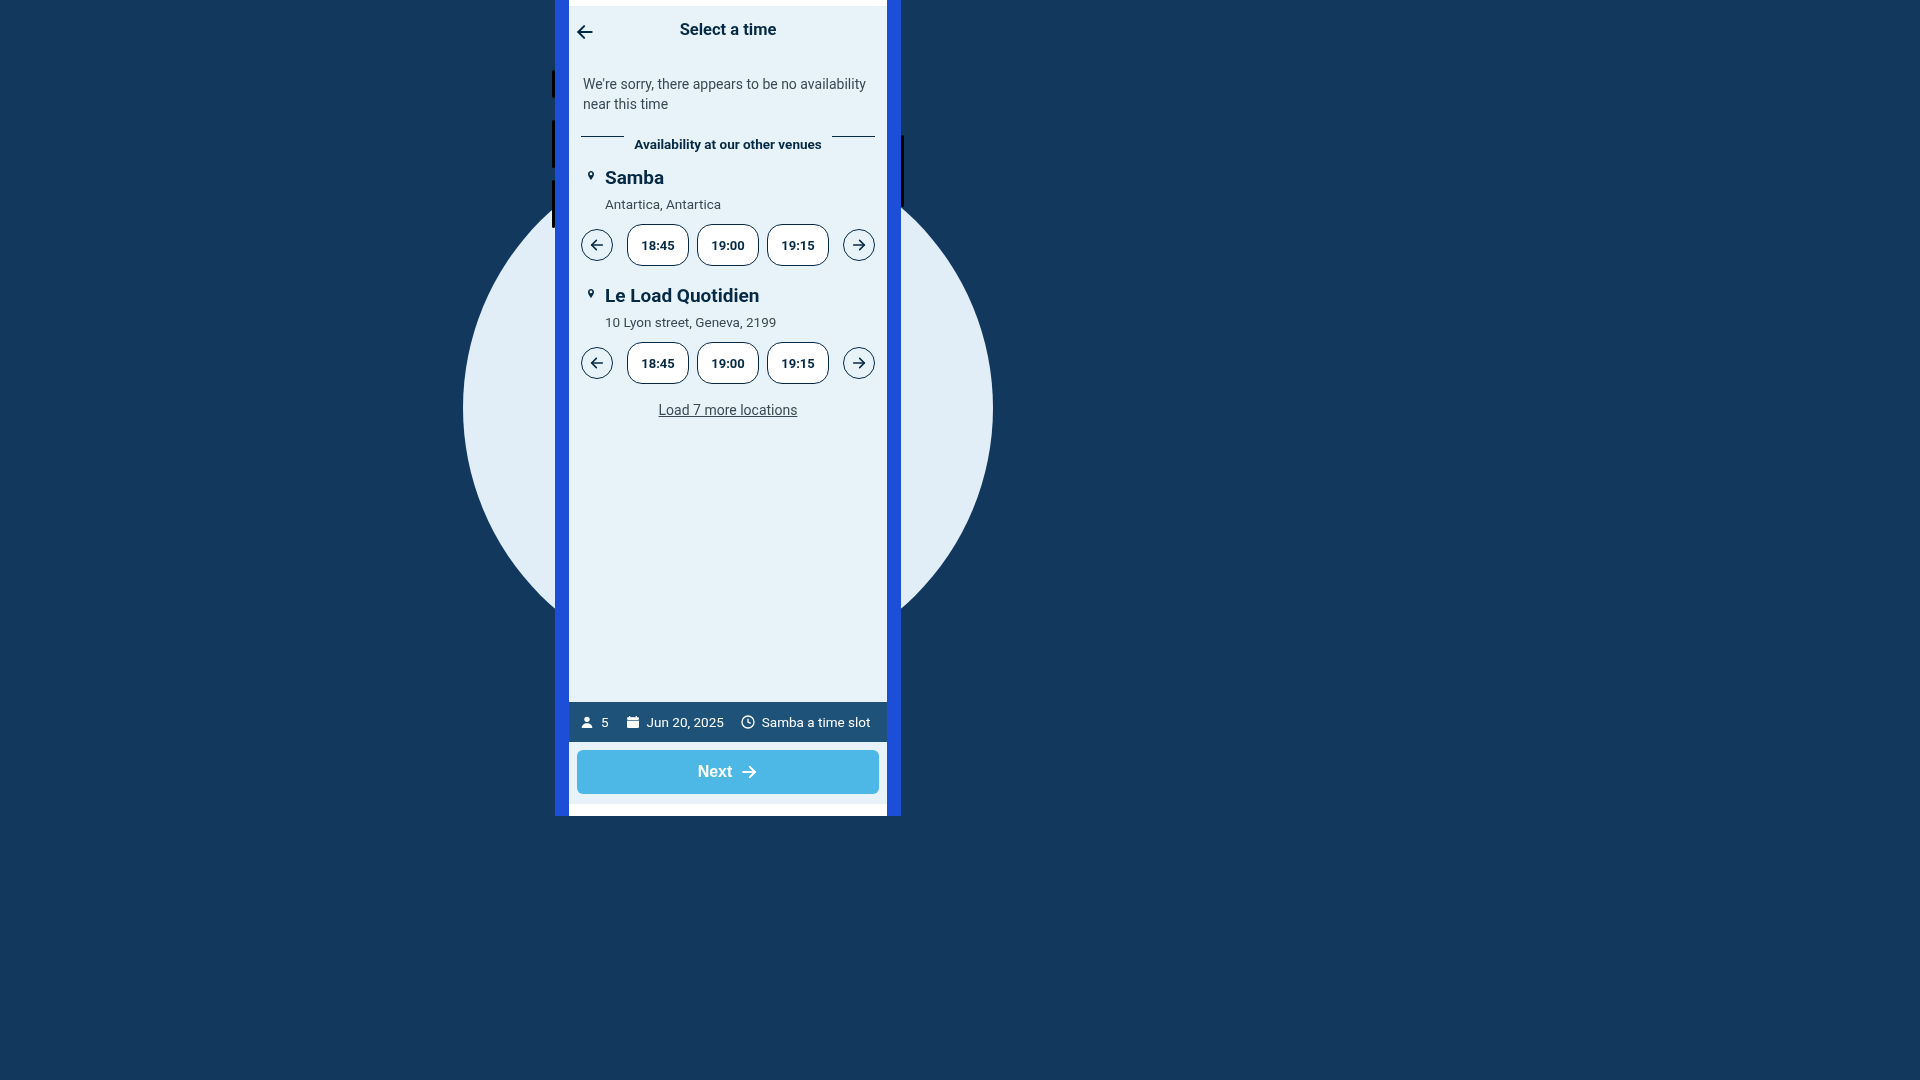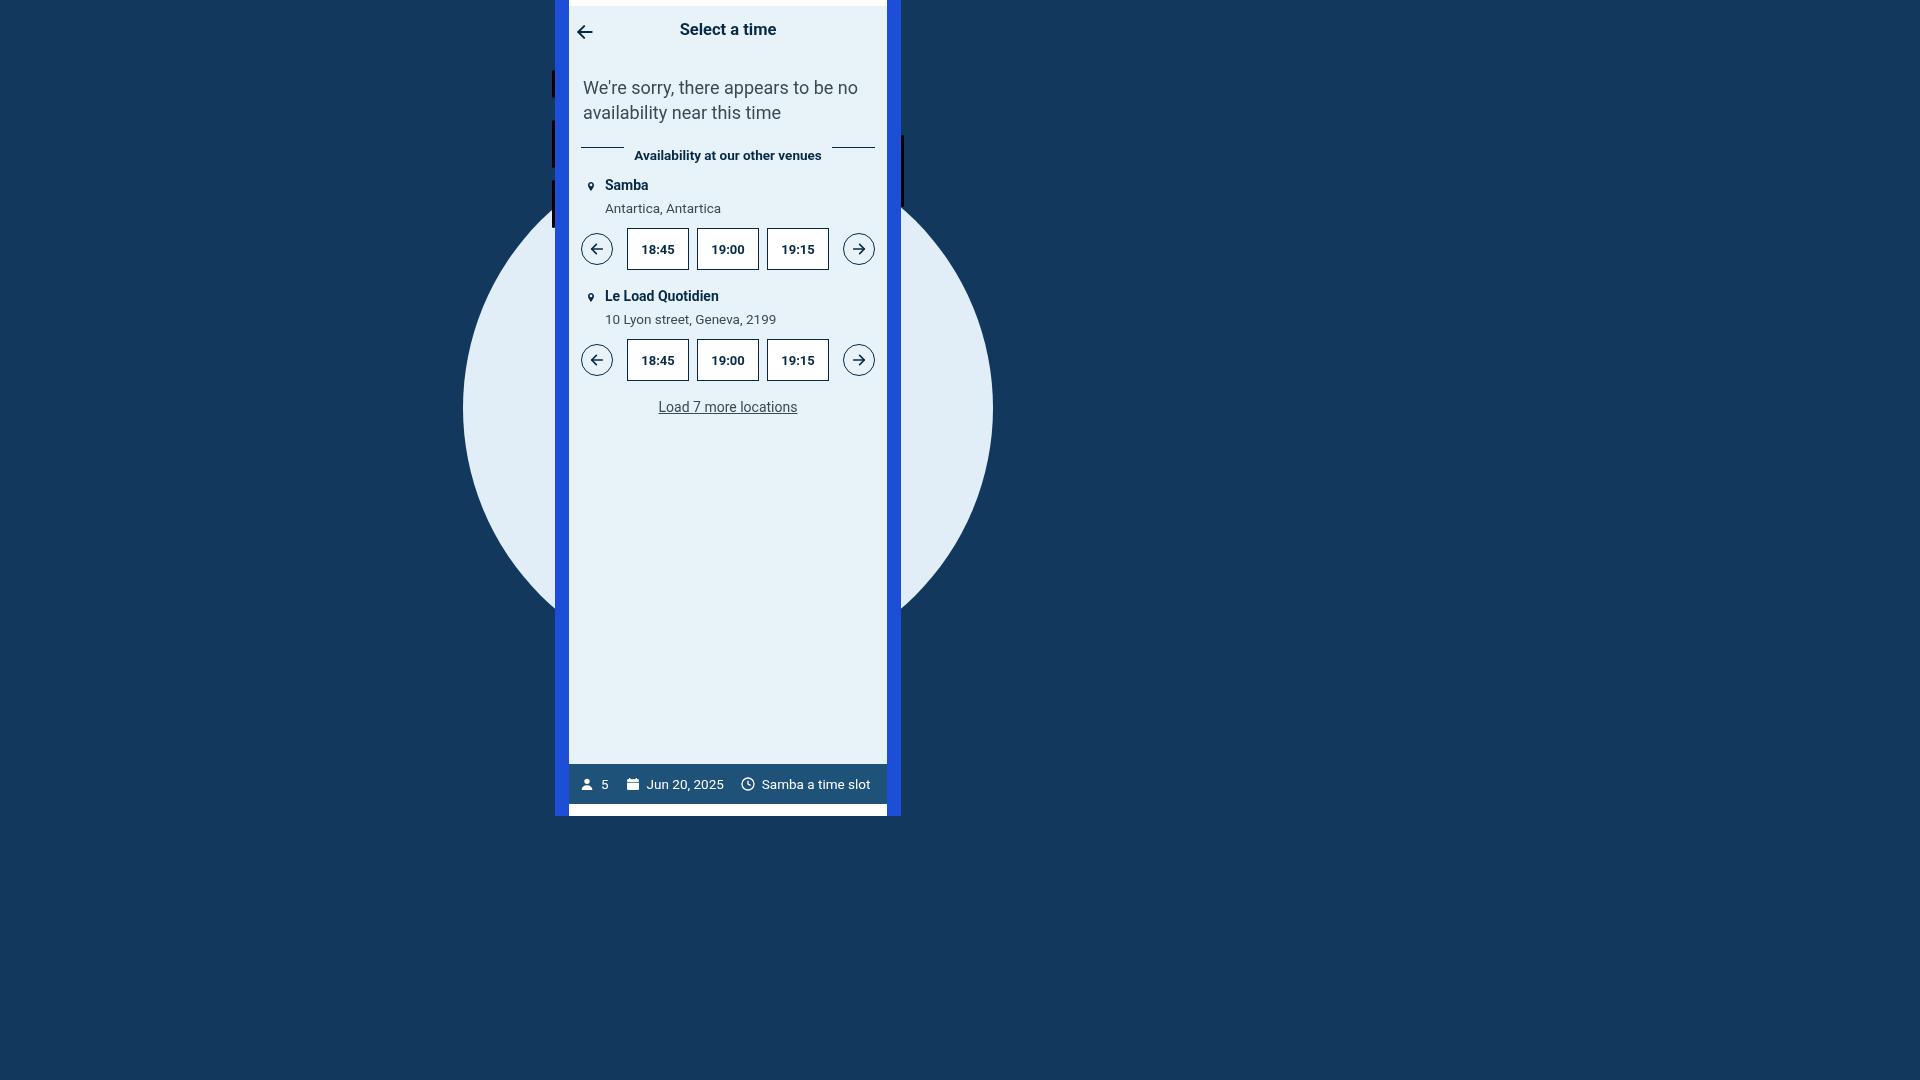--- a/index.html
+++ b/index.html
@@ -132,21 +132,21 @@
   font-size: 16.5px;
   color: #062a46;
 }
 .content {
   flex: 1;
   padding: 0 12px;
   overflow: hidden;
 }
 .msg {
   color: #3a4a55;
-  font-size: 18px;
+  font-size: 14px;
   margin: 26px 2px 22px;
   line-height: 1.4;
 }
 .divider-row {
   display: flex;
   align-items: flex-start;
   gap: 10px;
   margin: 8px 0 14px;
 }
 .divider-row .line {
@@ -165,21 +165,21 @@
   align-items: flex-start;
   gap: 8px;
   padding: 0 4px;
 }
 .pin {
   width: 12px;
   height: 16px;
   margin-top: 2px;
   flex-shrink: 0;
 }
-.venue-name { font-weight: 700; font-size: 14px; color: #062a46; }
+.venue-name { font-weight: 700; font-size: 19px; color: #062a46; }
 .venue-addr {
   font-size: 13.5px;
   color: #3a4a55;
   margin-top: 7px;
 }
 .slot-row {
   display: flex;
   align-items: center;
   gap: 8px;
   margin-top: 12px;
@@ -195,21 +195,21 @@
   justify-content: center;
   cursor: pointer;
   flex-shrink: 0;
 }
 .slots-wrap { flex: 1; display: flex; gap: 8px; justify-content: center; }
 .slot {
   flex: 1;
   max-width: 62px;
   height: 42px;
   border: 1.5px solid #062a46;
-  border-radius: 0;
+  border-radius: 15px;
   background: #fff;
   font-weight: 700;
   font-size: 13px;
   color: #062a46;
   display: flex;
   align-items: center;
   justify-content: center;
   cursor: pointer;
 }
 .load-more {
@@ -384,18 +384,27 @@
         </div>
         <div class="summary-item">
           <svg width="16" height="16" viewBox="0 0 24 24" fill="none" stroke="#fff" stroke-width="2">
               <circle cx="12" cy="12" r="9"></circle>
               <polyline points="12 7 12 12 16 14"></polyline>
             </svg>
           <span>Samba a time slot</span>
         </div>
       </div>
 
+      <div class="next-wrap">
+        <button class="next-btn">
+          <span>Next</span>
+          <svg width="18" height="18" viewBox="0 0 24 24" fill="none" stroke="#fff" stroke-width="2.4" stroke-linecap="round" stroke-linejoin="round">
+              <line x1="4" y1="12" x2="20" y2="12"></line>
+              <polyline points="13 5 20 12 13 19"></polyline>
+            </svg>
+        </button>
+      </div>
 
       <div class="footer-fill"></div>
 
     </div>
   </div>
 </div>
 
 </body></html>

